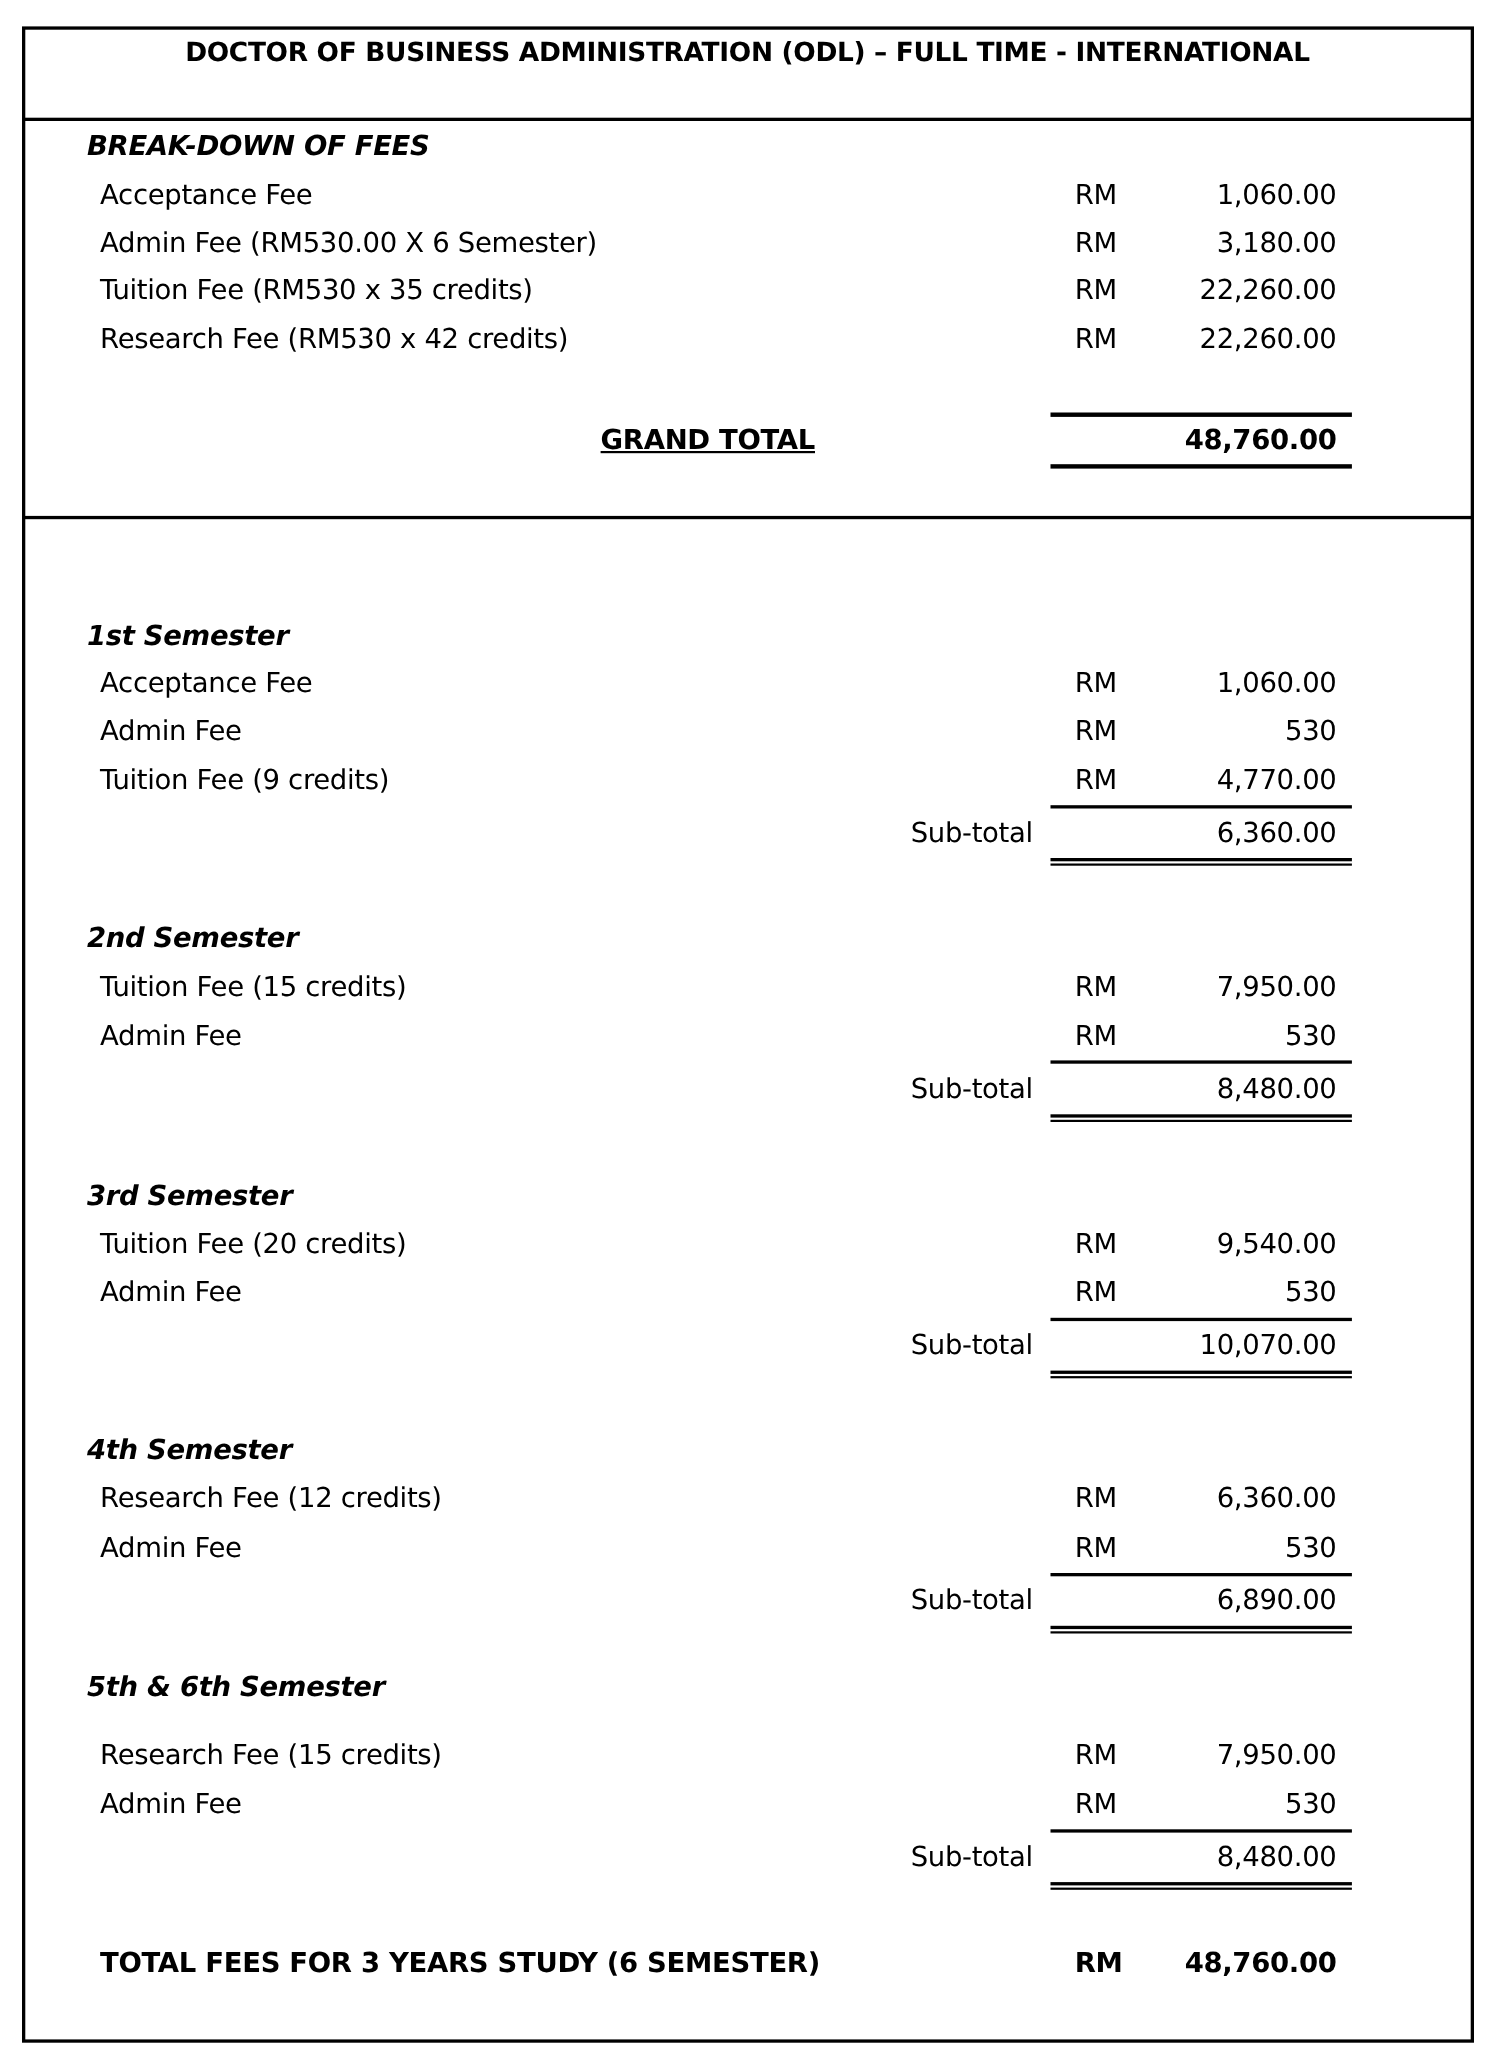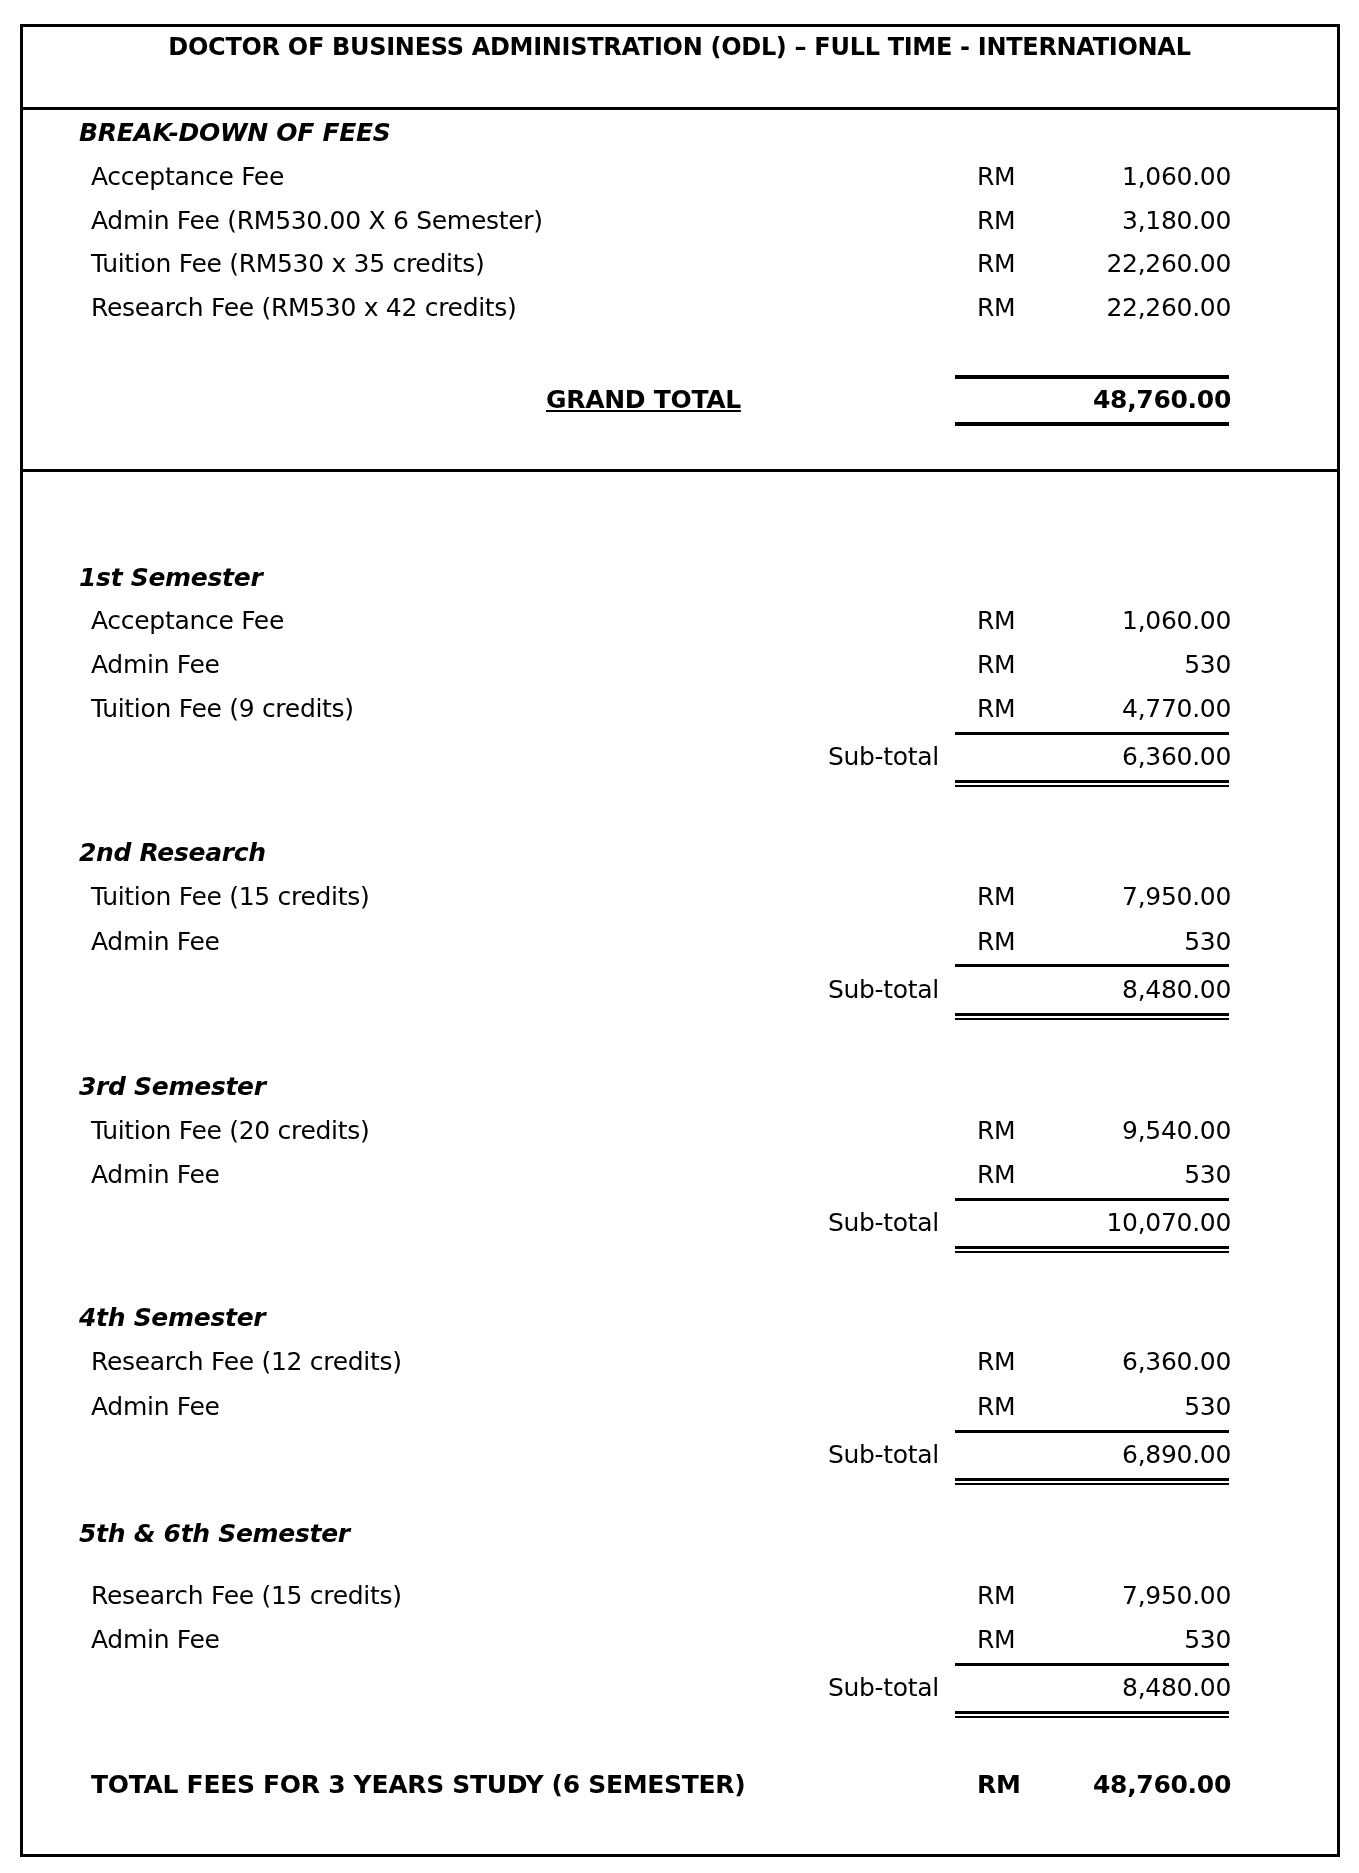--- a/index.html
+++ b/index.html
@@ -7,21 +7,21 @@
          font-family: "DejaVu Sans", sans-serif; color: #000; }
   .frame { position: absolute; left: 20px; top: 24px; width: 1314px; height: 1827px;
            border: 3px solid #000; box-sizing: content-box; }
   .hline { position: absolute; left: 20px; width: 1320px; height: 3px; background: #000; }
   .t { position: absolute; white-space: nowrap; font-size: 25px; line-height: 30px;
        transform: translateY(-50%); letter-spacing: -0.3px; }
   .title { left: 0; width: 1359px; text-align: center; font-weight: bold; font-size: 24px; }
   .sec { left: 79px; font-style: italic; font-weight: bold; }
   .lbl { left: 79px; margin-left: 12px; }
   .rm { left: 977px; }
-  .val { right: 128px; text-align: center; }
+  .val { right: 144px; text-align: center; }
   .sub { right: 420px; text-align: right; }
   .bold { font-weight: bold; }
   .gt-label { left: 546px; font-weight: bold; text-decoration: underline; }
   .rule { position: absolute; left: 955px; width: 274px; background: #000; }
   .single { height: 3px; }
   .thick { height: 4px; }
   .double { height: 7px; background: transparent; border-top: 3px solid #000; border-bottom: 2px solid #000; box-sizing: border-box; }
 </style>
 </head>
 <body>
@@ -63,21 +63,21 @@
 <div class="t rm" style="top:665px">RM</div>
 <div class="t val" style="top:665px">530</div>
 <div class="t lbl" style="top:709px">Tuition Fee (9 credits)</div>
 <div class="t rm" style="top:709px">RM</div>
 <div class="t val" style="top:709px">4,770.00</div>
 <div class="rule single" style="top:732px"></div>
 <div class="t sub" style="top:757px">Sub-total</div>
 <div class="t val" style="top:757px">6,360.00</div>
 <div class="rule double" style="top:780px"></div>
 
-<div class="t sec" style="top:853px">2nd Research</div>
+<div class="t sec" style="top:853px">2nd Semester</div>
 <div class="t lbl" style="top:897px">Tuition Fee (15 credits)</div>
 <div class="t rm" style="top:897px">RM</div>
 <div class="t val" style="top:897px">7,950.00</div>
 <div class="t lbl" style="top:942px">Admin Fee</div>
 <div class="t rm" style="top:942px">RM</div>
 <div class="t val" style="top:942px">530</div>
 <div class="rule single" style="top:964px"></div>
 <div class="t sub" style="top:990px">Sub-total</div>
 <div class="t val" style="top:990px">8,480.00</div>
 <div class="rule double" style="top:1013px"></div>

